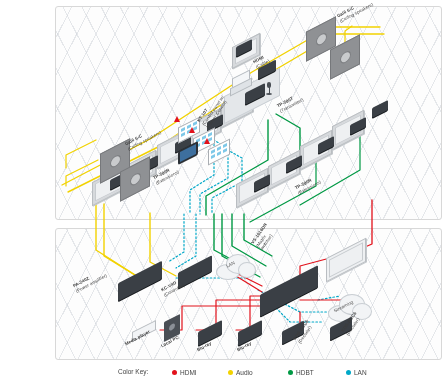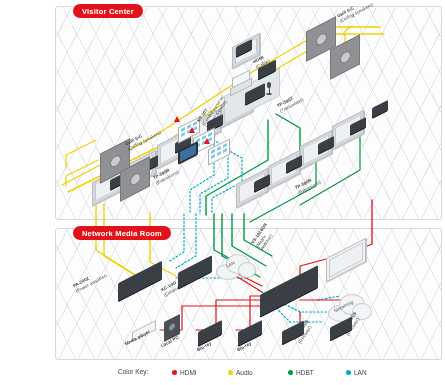--- a/index.html
+++ b/index.html
@@ -60,26 +60,24 @@
      border-left:3px solid transparent;border-right:3px solid transparent;border-bottom:6px solid #e2121b;}
 </style>
 </head>
 <body>
 
 <div id="page">
 
   <div class="room" id="visitor">
     <div class="grid"></div>
   </div>
-  <div class="badge" style="left:73px;top:4px;">Visitor Center</div>
 
   <div class="room" id="netroom">
     <div class="grid"></div>
   </div>
-  <div class="badge" style="left:73px;top:226px;">Network Media Room</div>
 
   <svg class="wires" viewBox="0 0 445 385">
     <g fill="none" stroke-linecap="round" stroke-linejoin="round">
 
       <path d="M62,185 L150,139 L252,72 L330,27 L380,27" stroke="#f2d200" stroke-width="1.4"></path>
       <path d="M68,192 L160,146 L258,80 L336,34 L384,34" stroke="#f2d200" stroke-width="1.4"></path>
       <path d="M331,26 L320,33 L320,46" stroke="#f2d200" stroke-width="1.2"></path>
       <path d="M352,26 L345,31 L345,44" stroke="#f2d200" stroke-width="1.2"></path>
 
       <path d="M66,168 L66,155 L96,140" stroke="#f2d200" stroke-width="1.2"></path>

